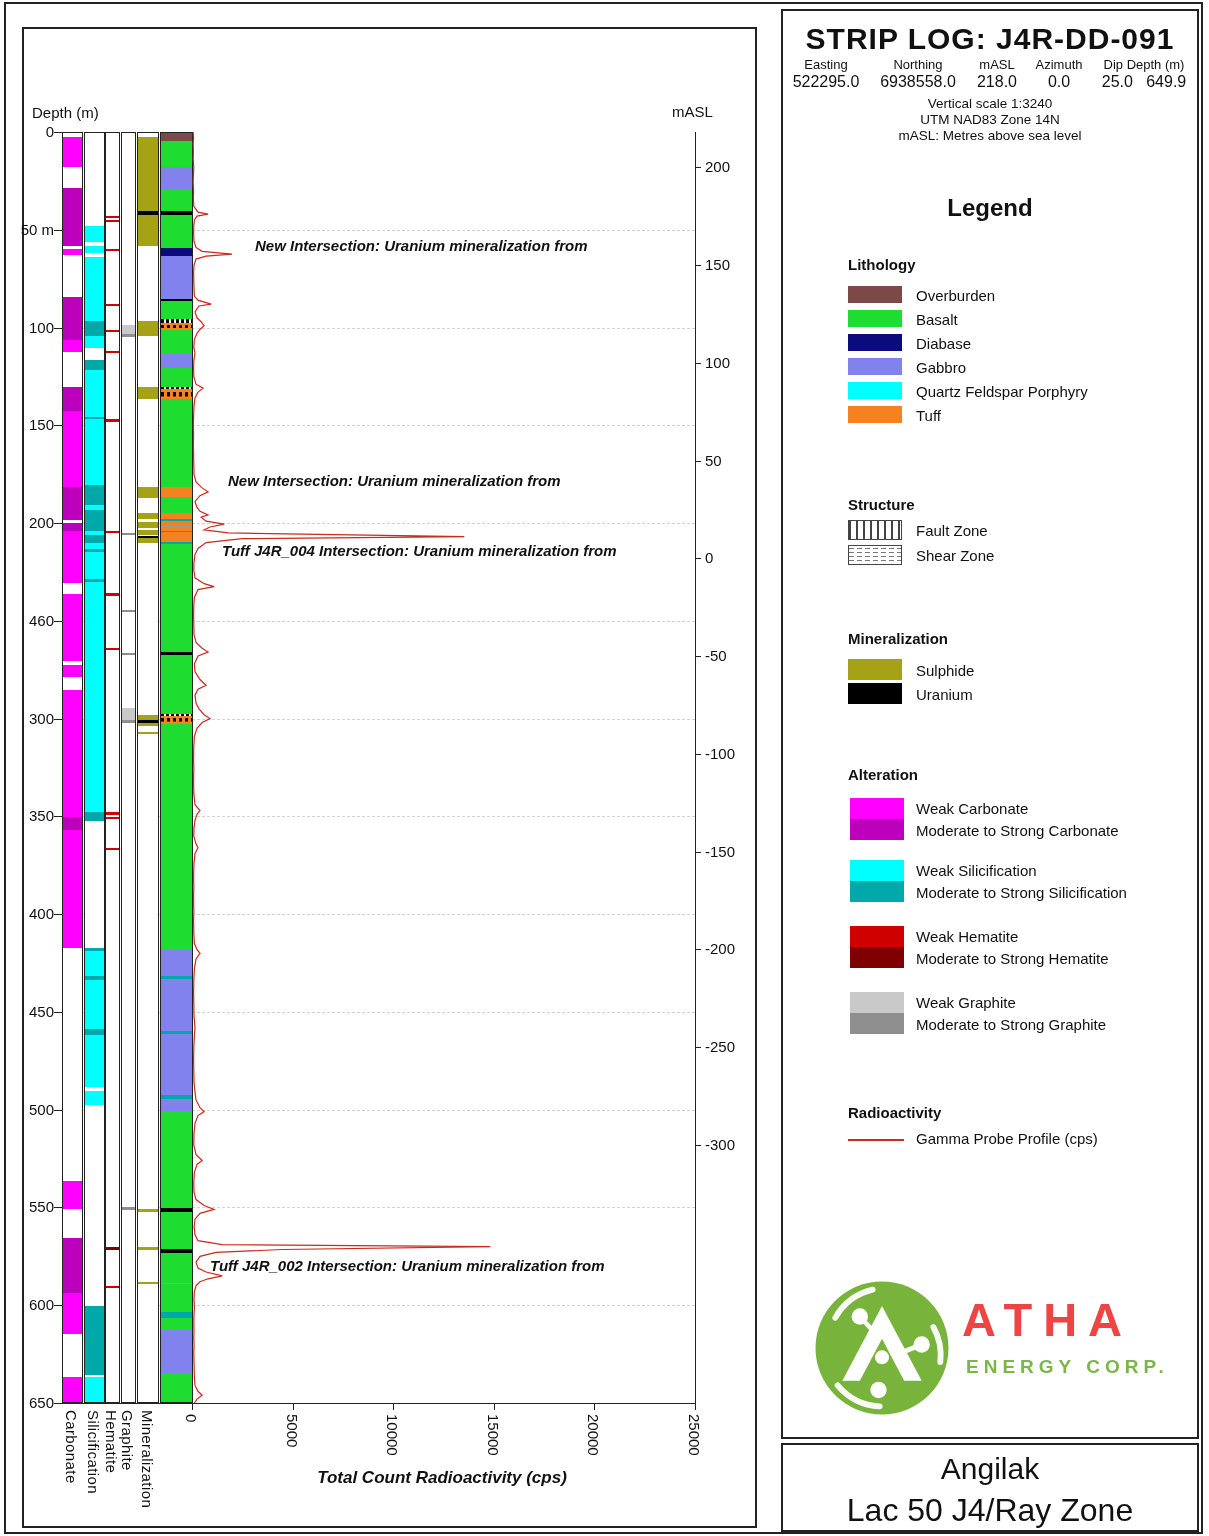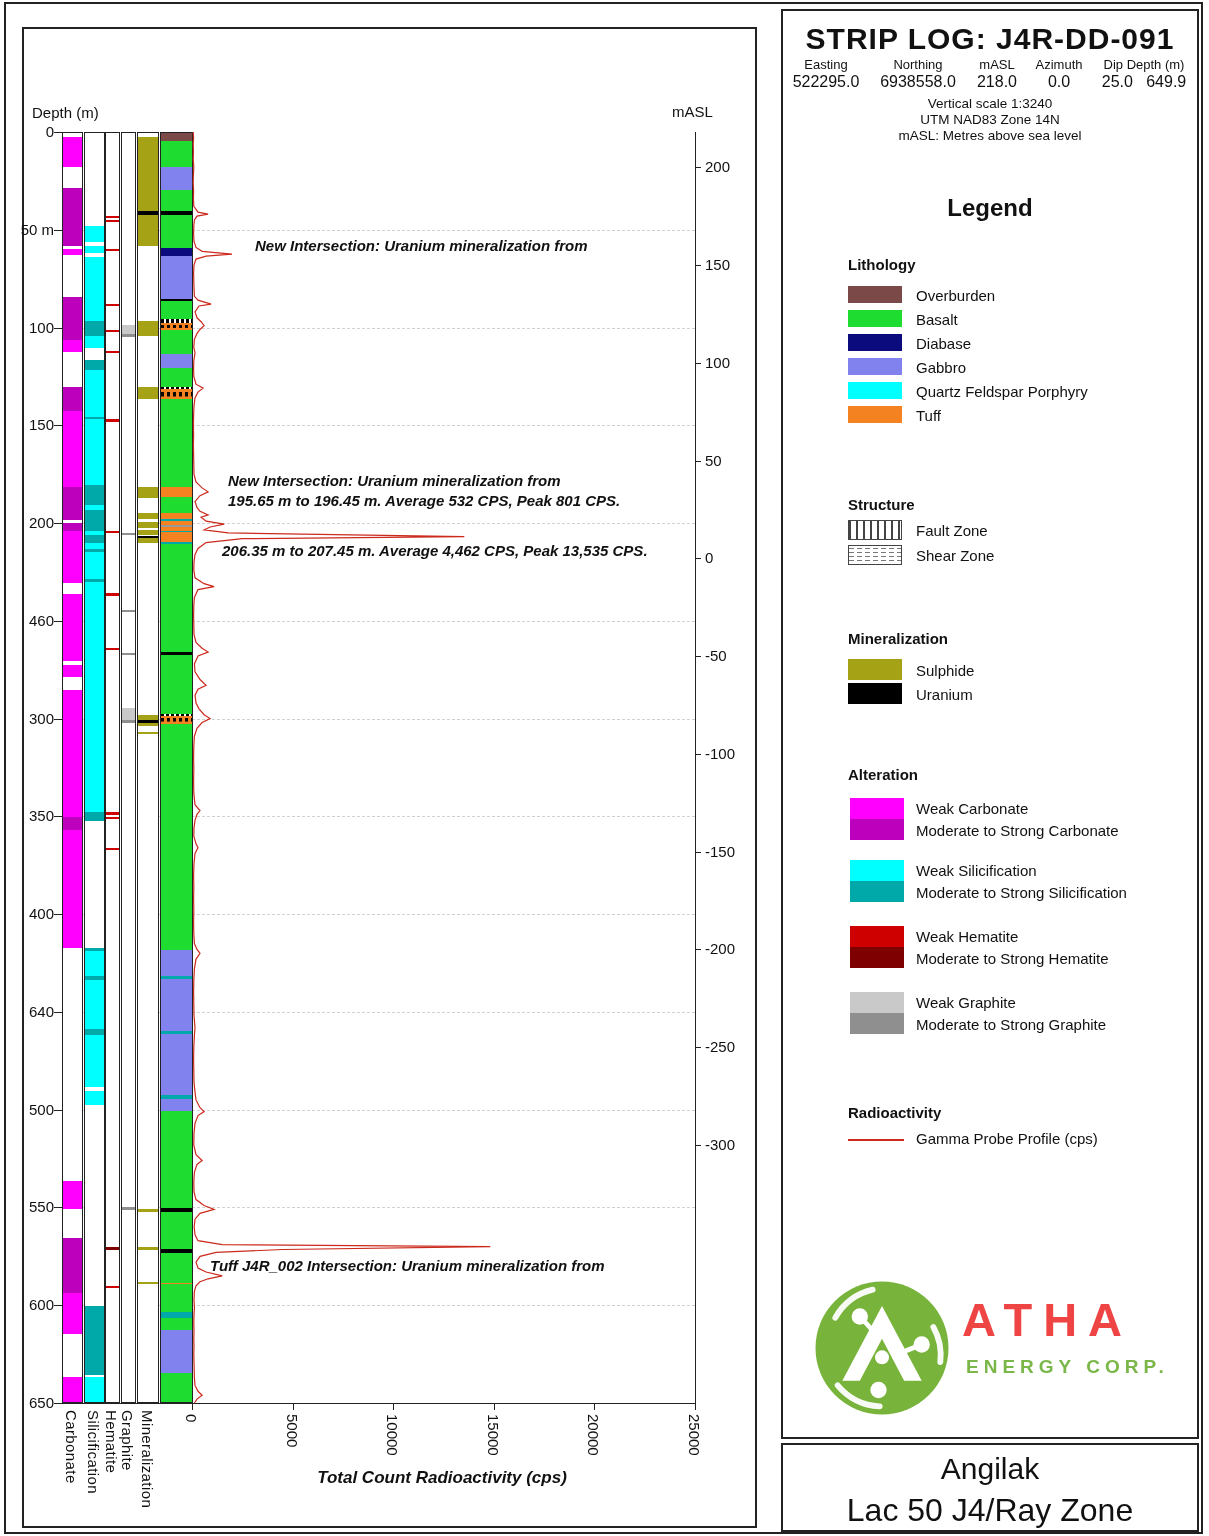--- a/index.html
+++ b/index.html
@@ -94,21 +94,21 @@
     <div class="tick-h" style="left: 54px; top: 718.615px; width: 8px;"></div>
     <div class="depth-tick-label" style="left: 6px; top: 709.615px; width: 48px;">300</div>
     <div class="gridline" style="left: 62px; top: 816.385px; width: 633px;"></div>
     <div class="tick-h" style="left: 54px; top: 816.385px; width: 8px;"></div>
     <div class="depth-tick-label" style="left: 6px; top: 807.385px; width: 48px;">350</div>
     <div class="gridline" style="left: 62px; top: 914.154px; width: 633px;"></div>
     <div class="tick-h" style="left: 54px; top: 914.154px; width: 8px;"></div>
     <div class="depth-tick-label" style="left: 6px; top: 905.154px; width: 48px;">400</div>
     <div class="gridline" style="left: 62px; top: 1011.92px; width: 633px;"></div>
     <div class="tick-h" style="left: 54px; top: 1011.92px; width: 8px;"></div>
-    <div class="depth-tick-label" style="left: 6px; top: 1002.92px; width: 48px;">640</div>
+    <div class="depth-tick-label" style="left: 6px; top: 1002.92px; width: 48px;">450</div>
     <div class="gridline" style="left: 62px; top: 1109.69px; width: 633px;"></div>
     <div class="tick-h" style="left: 54px; top: 1109.69px; width: 8px;"></div>
     <div class="depth-tick-label" style="left: 6px; top: 1100.69px; width: 48px;">500</div>
     <div class="gridline" style="left: 62px; top: 1207.46px; width: 633px;"></div>
     <div class="tick-h" style="left: 54px; top: 1207.46px; width: 8px;"></div>
     <div class="depth-tick-label" style="left: 6px; top: 1198.46px; width: 48px;">550</div>
     <div class="gridline" style="left: 62px; top: 1305.23px; width: 633px;"></div>
     <div class="tick-h" style="left: 54px; top: 1305.23px; width: 8px;"></div>
     <div class="depth-tick-label" style="left: 6px; top: 1296.23px; width: 48px;">600</div>
     <div class="gridline" style="left: 62px; top: 1403px; width: 633px;"></div>
@@ -301,24 +301,23 @@
       <div class="seg" style="top: 1179.1px; height: 5.86615px; background: rgb(0, 169, 169);"></div>
       <div class="seg" style="top: 1184.96px; height: 11.7323px; background: rgb(30, 221, 48);"></div>
       <div class="seg" style="top: 1196.7px; height: 43.0185px; background: rgb(130, 130, 238);"></div>
       <div class="seg" style="top: 1239.71px; height: 31.2862px; background: rgb(30, 221, 48);"></div>
     </div>
     <div class="annotation" style="left: 255px; top: 236px;">
       <div>New Intersection: Uranium mineralization from</div>
     </div>
     <div class="annotation" style="left: 228px; top: 471px;">
       <div>New Intersection: Uranium mineralization from</div>
-      <div>195.65 m to 196.45 m. Average 532 CPS, Peak 801 CPS.</div>
     </div>
     <div class="annotation" style="left: 222px; top: 541px;">
-      <div>206.35 m to 207.45 m. Average 4,462 CPS, Peak 13,535 CPS.</div>
+      <div>Tuff J4R_004 Intersection: Uranium mineralization from</div>
     </div>
     <div class="annotation" style="left: 210px; top: 1256px;">
       <div>Tuff J4R_002 Intersection: Uranium mineralization from</div>
     </div>
   </div>
 <svg id="gamma-svg" width="1209" height="1536" viewBox="0 0 1209 1536">
   <polyline id="gamma-poly" fill="none" stroke="#cb2a1d" stroke-width="1.2" points="193.2,132.0 193.6,137.9 193.2,143.7 193.4,151.6 193.2,159.4 193.8,167.2 193.4,175.0 193.2,182.8 193.6,190.7 193.4,198.5 193.8,206.3 198.0,212.2 208.1,214.1 197.0,216.1 194.4,220.0 193.8,225.9 193.6,233.7 194.0,241.5 196.0,247.4 202.1,251.3 232.0,254.2 206.1,256.2 196.0,259.1 194.0,265.0 193.6,272.8 193.8,280.6 194.0,288.4 194.4,296.3 198.0,300.2 211.1,304.1 199.0,306.0 195.0,311.9 197.0,317.8 201.1,321.7 204.1,325.6 200.0,329.5 197.0,333.4 194.4,339.3 193.8,347.1 195.0,353.0 193.8,360.8 193.6,368.6 193.8,376.4 196.0,384.2 203.1,388.2 198.0,392.1 195.0,397.9 194.0,405.8 193.6,415.5 193.4,425.3 193.6,435.1 193.4,444.9 193.6,454.6 193.8,464.4 194.0,474.2 196.0,482.0 202.1,487.9 208.1,491.8 200.0,495.7 195.0,501.6 197.0,507.4 200.0,511.3 208.1,514.9 201.1,517.2 206.1,521.1 224.2,524.1 210.1,527.0 204.1,529.9 228.2,532.9 464.3,536.6 242.3,538.7 206.1,542.6 198.0,548.5 195.0,554.4 194.0,562.2 193.8,570.0 195.0,577.8 204.1,583.7 214.1,586.6 198.0,589.6 194.4,597.4 193.8,605.2 193.6,615.0 193.8,624.8 194.0,634.5 196.0,642.4 202.1,648.2 208.1,652.1 198.0,656.0 194.4,663.9 195.0,671.7 200.0,679.5 206.1,685.4 198.0,689.3 195.0,695.2 196.0,703.0 199.0,708.8 204.1,714.7 210.1,718.6 202.1,722.5 197.0,728.4 194.4,736.2 193.8,746.0 193.6,757.7 193.8,769.5 193.6,781.2 193.8,792.9 195.0,804.7 200.0,810.5 197.0,814.4 195.0,820.3 194.0,828.1 193.8,835.9 196.0,843.8 198.0,847.7 195.0,853.5 194.0,863.3 193.6,875.0 193.8,886.8 193.6,898.5 193.8,910.2 193.6,922.0 193.8,933.7 194.4,943.5 197.0,949.4 200.0,953.3 196.0,959.1 194.4,968.9 193.8,980.6 193.6,992.4 193.8,1004.1 194.0,1015.8 195.0,1027.6 194.4,1035.4 193.8,1047.1 193.6,1058.9 193.8,1070.6 194.0,1082.3 195.0,1092.1 196.0,1099.9 200.0,1107.7 204.1,1111.6 198.0,1115.6 195.0,1123.4 194.0,1133.2 193.8,1144.9 196.0,1154.7 202.1,1160.5 197.0,1164.4 194.4,1172.3 193.8,1182.0 194.0,1191.8 196.0,1199.6 204.1,1205.5 214.1,1209.4 200.0,1213.3 195.0,1219.2 194.2,1227.0 195.0,1234.8 198.0,1240.7 222.2,1244.6 490.3,1246.6 282.5,1249.5 216.1,1252.4 200.0,1256.3 196.0,1262.2 198.0,1268.1 206.1,1272.0 222.2,1275.9 208.1,1278.8 200.0,1281.8 196.0,1285.7 194.4,1291.5 194.0,1299.4 194.4,1307.2 194.0,1315.0 193.8,1322.8 194.0,1330.7 193.8,1338.5 194.0,1346.3 193.8,1354.1 194.0,1361.9 194.2,1369.8 194.4,1377.6 195.0,1385.4 198.0,1391.3 202.1,1395.2 197.0,1399.1 194.4,1403.0"></polyline>
 </svg>
 
 <div class="rp-title">STRIP LOG: J4R-DD-091</div>

